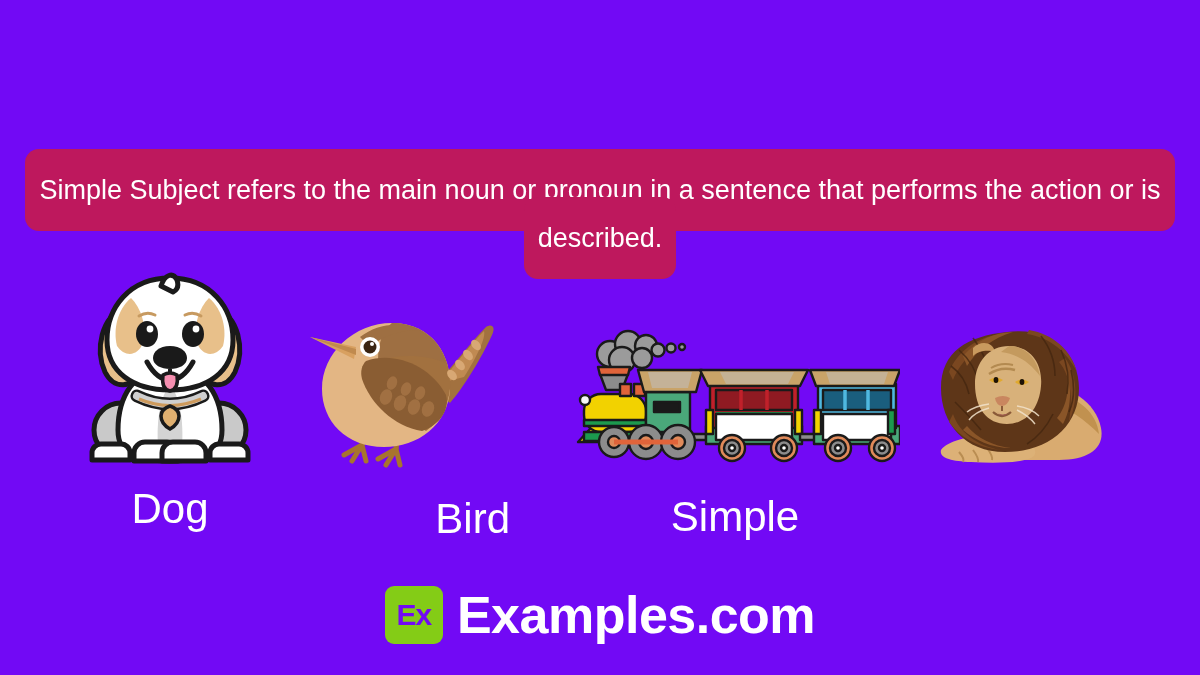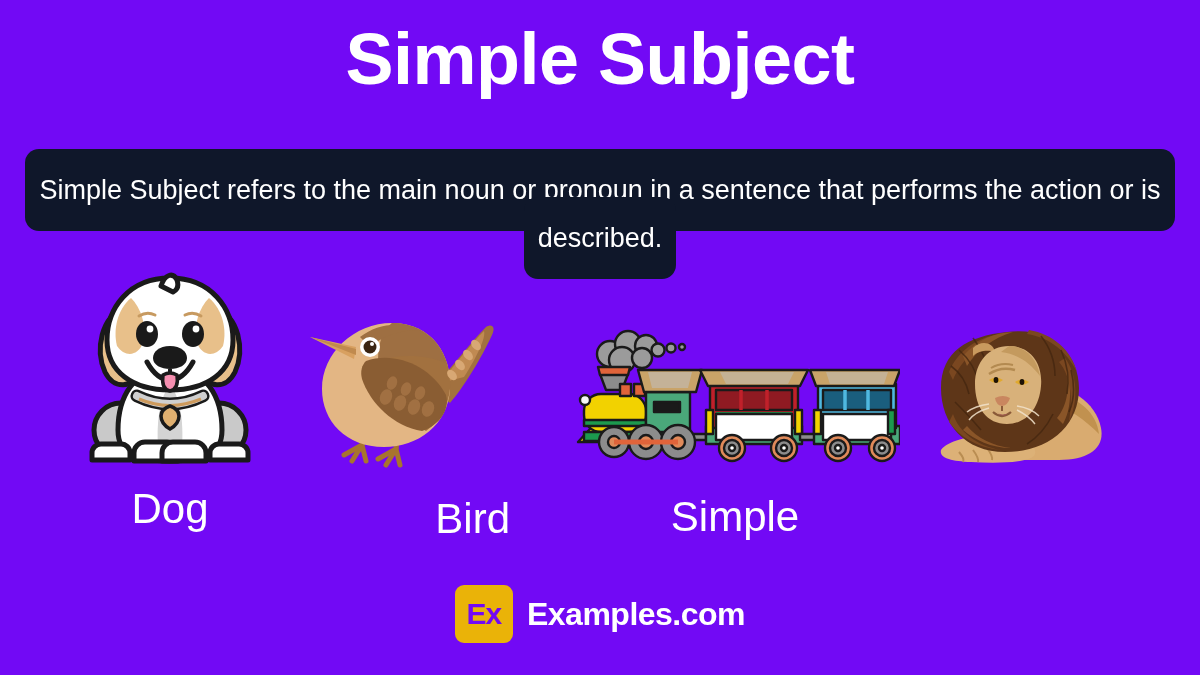--- a/index.html
+++ b/index.html
@@ -28,21 +28,21 @@
     position:absolute;
     top:166px; left:0; width:1200px;
     text-align:center;
   }
   .desc {
     display:inline;
     color:#ffffff;
     font-size:27px;
     font-weight:400;
     line-height:48px;
-    background:#0f172a;
+    background:#be185d;
     box-decoration-break:clone;
     -webkit-box-decoration-break:clone;
     padding:26px 14px;
     border-radius:14px;
   }
 
   
   .items {
     position:absolute;
     top:272px; left:0; width:965px; height:275px;
@@ -70,41 +70,40 @@
   .it-lion  .label { margin-top:24px; }
 
   
   .logo {
     position:absolute;
     left:0; top:585px; width:1200px;
     display:flex; align-items:center; justify-content:center; gap:14px;
   }
   .logo-mark {
     width:58px; height:58px;
-    background:#eab308;
+    background:#84cc16;
     border-radius:9px;
     display:flex; align-items:center; justify-content:center;
     color:#7209f5;
     font-size:30px;
     font-weight:800;
     letter-spacing:-1px;
   }
   .logo-text {
     color:#ffffff;
-    font-size:32px;
+    font-size:52px;
     font-weight:800;
     letter-spacing:-0.5px;
   }
 </style>
 </head>
 <body>
 
 <div class="slide">
 
-  <div class="title">Simple Subject</div>
 
   <div class="desc-wrap">
     <span class="desc">Simple Subject refers to the main noun or pronoun in a sentence that performs the action or is described.</span>
   </div>
 
   <div class="items">
 
     <div class="item it-dog">
       <div class="art">
         <svg width="170" height="200" viewBox="0 0 170 200">

